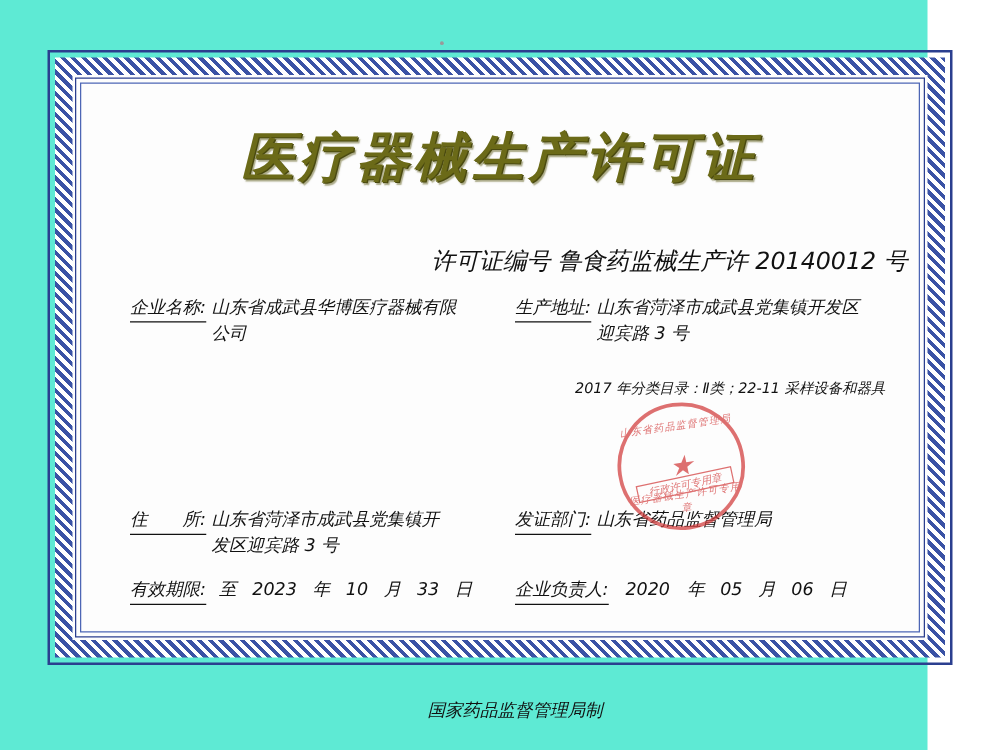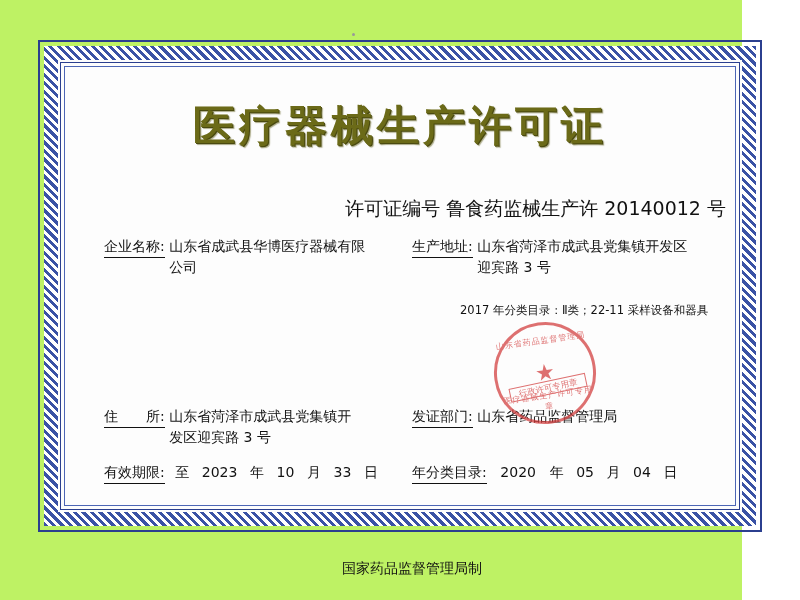--- a/index.html
+++ b/index.html
@@ -11,21 +11,22 @@
     height: 600px;
     background: #ffffff;
     font-family: "Liberation Sans", sans-serif;
     overflow: hidden;
   }
 
   .certificate {
     position: relative;
     width: 742px;
     height: 600px;
-    background: #bef264;
+    background: #5eead4;
+    font-style: italic;
   }
 
   
   .border-outer {
     position: absolute;
     left: 38px;
     top: 40px;
     width: 724px;
     height: 492px;
     border: 2px solid #2b3f8f;
@@ -281,26 +282,26 @@
       <span class="fvalue" style="margin-left:6px;">至</span>
       <span class="blank-val" style="width:52px;">2023</span>
       <span class="fvalue">年</span>
       <span class="blank-val" style="width:34px;">10</span>
       <span class="fvalue">月</span>
       <span class="blank-val" style="width:34px;">33</span>
       <span class="fvalue">日</span>
     </div>
 
     <div class="field" id="issue-date">
-      <span class="flabel">年分类目录:</span>
+      <span class="flabel">企业负责人:</span>
       <span class="blank-val" style="width:54px;">2020</span>
       <span class="fvalue">年</span>
       <span class="blank-val" style="width:34px;">05</span>
       <span class="fvalue">月</span>
-      <span class="blank-val" style="width:34px;">04</span>
+      <span class="blank-val" style="width:34px;">06</span>
       <span class="fvalue">日</span>
     </div>
 
   </div>
 
   <div class="seal">
     <div class="seal-text-top">山东省药品监督管理局</div>
     <div class="seal-star">★</div>
     <div class="seal-bar">行政许可专用章</div>
     <div class="seal-text-bottom">医疗器械生产许可专用章</div>

